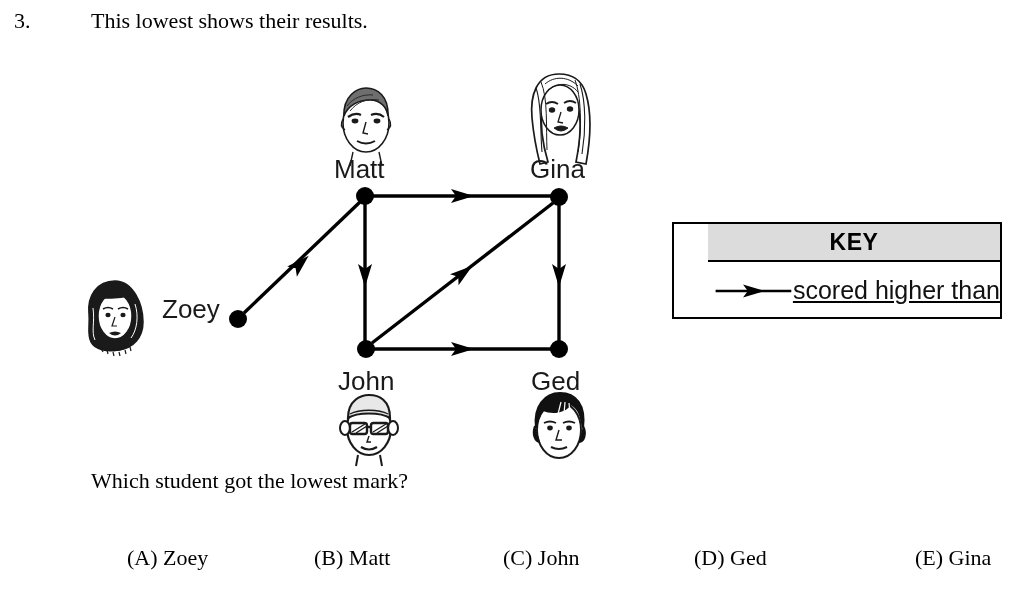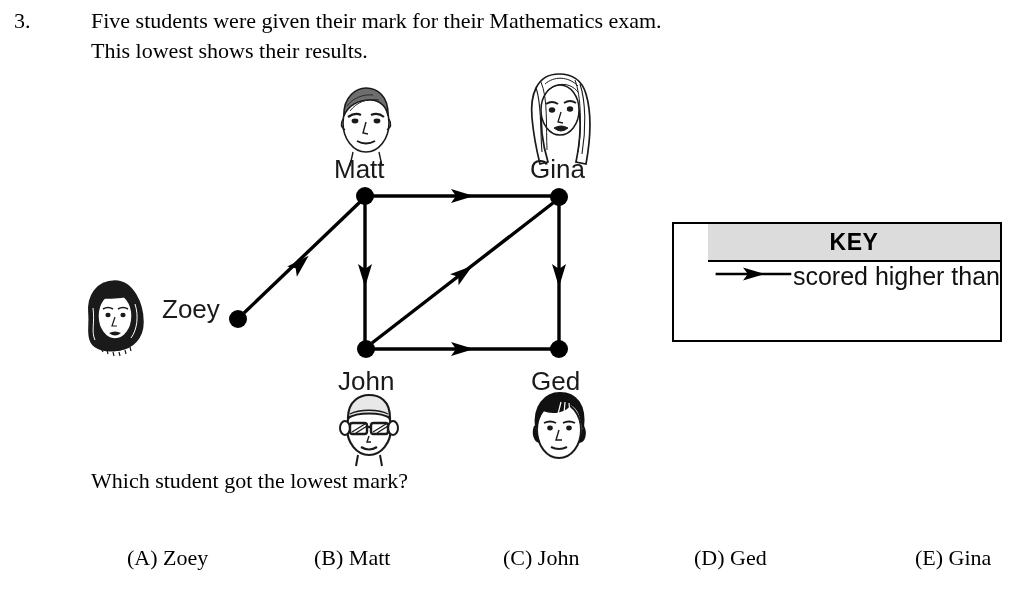--- a/index.html
+++ b/index.html
@@ -64,59 +64,60 @@
     font-family: "Liberation Sans", "DejaVu Sans", sans-serif;
     font-size: 26px;
     color: #1a1a1a;
     white-space: nowrap;
   }
   .key-box {
     position: absolute;
     left: 672px;
     top: 222px;
     width: 330px;
-    height: 120px;
+    height: 97px;
     border: 2px solid #000000;
     box-sizing: border-box;
     background: #ffffff;
     padding-left: 34px;
   }
   .key-header {
     height: 36px;
     background: #dcdcdc;
     border-bottom: 2px solid #000000;
     display: flex;
     align-items: center;
     justify-content: center;
     font-family: "Liberation Sans", "DejaVu Sans", sans-serif;
     font-weight: bold;
     font-size: 23px;
     letter-spacing: 0.5px;
   }
   .key-body {
     height: 57px;
     display: flex;
+    align-items: center;
     padding-left: 6px;
     box-sizing: border-box;
+    text-decoration: underline;
   }
   .key-label {
     font-family: "Liberation Sans", "DejaVu Sans", sans-serif;
     font-size: 25px;
     color: #111111;
     white-space: nowrap;
   }
   .key-arrow-svg { display: block; }
 </style>
 </head>
 <body>
 
 <div class="q-number">3.</div>
 
 <div class="stem">
-  <div>Five students were given their mark for their Mathematics exam.</div>
   <div>This lowest shows their results.</div>
 </div>
 
 <svg class="diagram" viewBox="0 0 1028 595" xmlns="http://www.w3.org/2000/svg">
   <defs>
     <marker id="arrowhead" markerWidth="11" markerHeight="9" refX="6" refY="4.5" orient="auto" markerUnits="userSpaceOnUse">
       <path d="M0,0 L11,4.5 L0,9 L2.2,4.5 Z" fill="#000000"></path>
     </marker>
   </defs>
 

